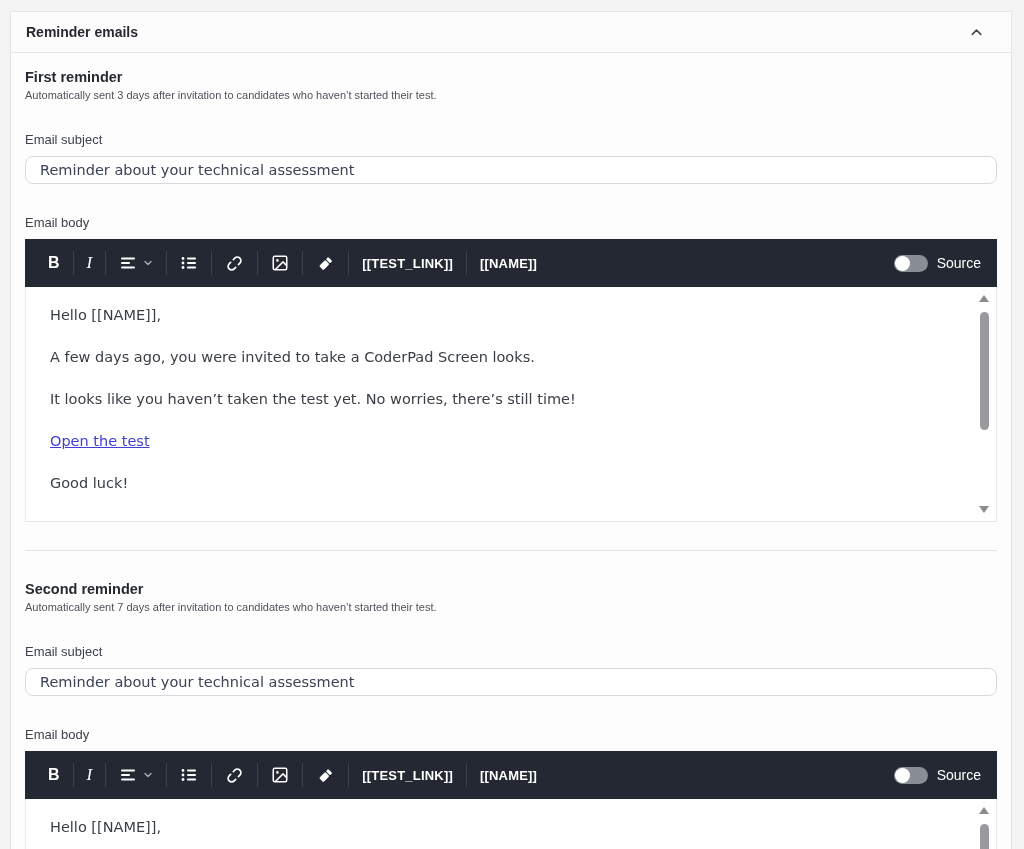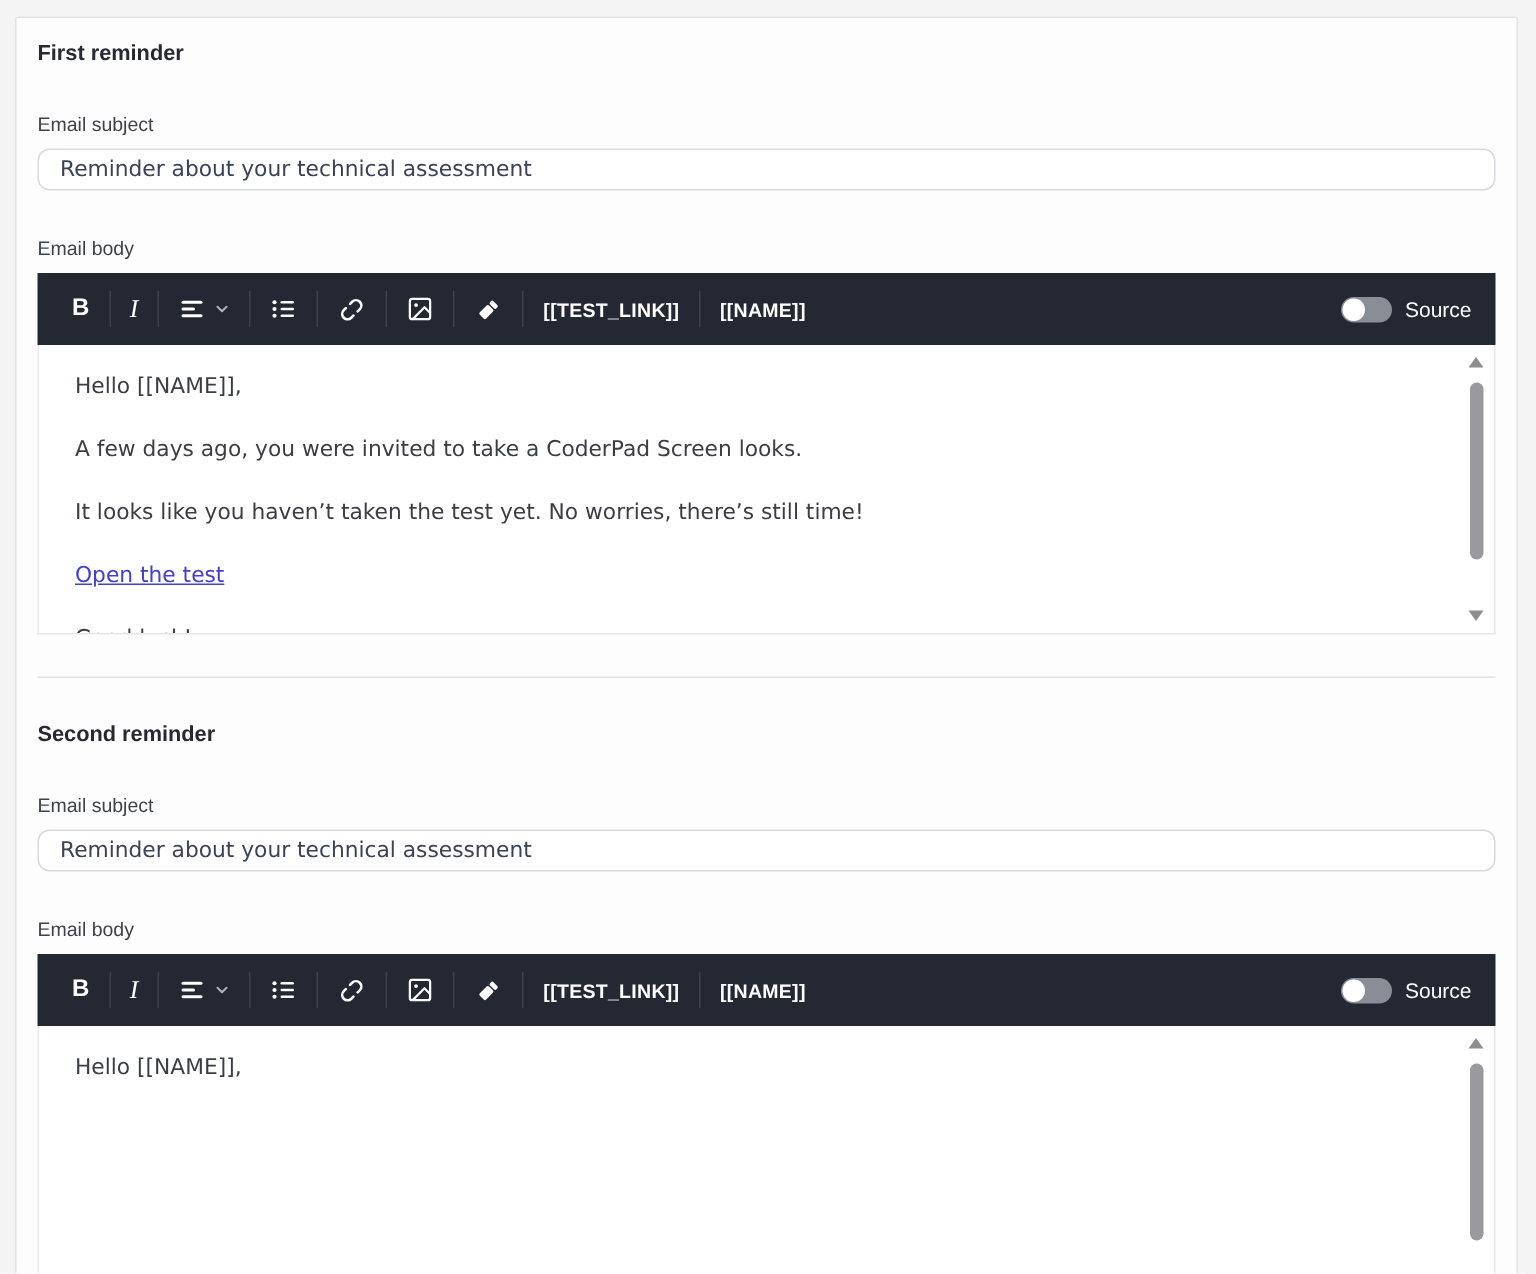--- a/index.html
+++ b/index.html
@@ -85,21 +85,21 @@
   .token { font-size: 13px; font-weight: bold; color: #ffffff; letter-spacing: 0.2px; }
   .tb-spacer { flex: 1; }
 
   .source-toggle { display: flex; align-items: center; gap: 9px; cursor: pointer; }
   .switch { position: relative; width: 34px; height: 17px; background: #898d96; border-radius: 9px; flex: none; }
   .switch .knob { position: absolute; left: 1px; top: 1px; width: 15px; height: 15px; background: #ffffff; border-radius: 50%; }
   .source-label { color: #ffffff; font-size: 14px; }
 
   .editor-canvas {
     position: relative;
-    height: 193px;
+    height: 235px;
     background: #ffffff;
     border: 1px solid #e6e7e9;
     border-top: none;
     overflow: hidden;
     padding: 0 52px 0 24px;
   }
   .editor-canvas p {
     font-size: 14.5px;
     line-height: 20px;
     color: #3a3f46;
@@ -137,25 +137,32 @@
   .sb-thumb { width: 9px; height: 118px; background: #9a9a9e; border-radius: 5px; margin-top: 10px; cursor: pointer; }
 
   .divider { border: none; border-top: 1px solid #e2e3e6; margin: 28px 0 30px 0; }
 </style>
 </head>
 <body>
 
 <div class="page">
   <section class="panel">
 
+    <header class="panel-header">
+      <span class="panel-title">Reminder emails</span>
+      <svg width="15" height="15" viewBox="0 0 16 16">
+        <polyline points="3.5,10 8,5.5 12.5,10" fill="none" stroke="#44484f" stroke-width="1.7" stroke-linecap="round" stroke-linejoin="round"></polyline>
+      </svg>
+    </header>
 
     <div class="panel-body">
 
       <div class="reminder-section">
         <h3 class="reminder-heading">First reminder</h3>
+        <p class="reminder-desc">Automatically sent 3 days after invitation to candidates who haven’t started their test.</p>
 
         <label class="field-label">Email subject</label>
         <input class="subject-input" type="text" value="Reminder about your technical assessment" style="">
 
         <label class="field-label">Email body</label>
 
         <div class="editor">
           <div class="editor-toolbar">
             <button class="tbtn">
                 <span class="glyph-b">B</span>
@@ -241,20 +248,21 @@
               <span class="sb-down"></span>
             </div>
           </div>
         </div>
       </div>
 
       <hr class="divider">
 
       <div class="reminder-section">
         <h3 class="reminder-heading">Second reminder</h3>
+        <p class="reminder-desc">Automatically sent 7 days after invitation to candidates who haven’t started their test.</p>
 
         <label class="field-label">Email subject</label>
         <input class="subject-input" type="text" value="Reminder about your technical assessment" style="">
 
         <label class="field-label">Email body</label>
 
         <div class="editor">
           <div class="editor-toolbar">
             <button class="tbtn">
                 <span class="glyph-b">B</span>

